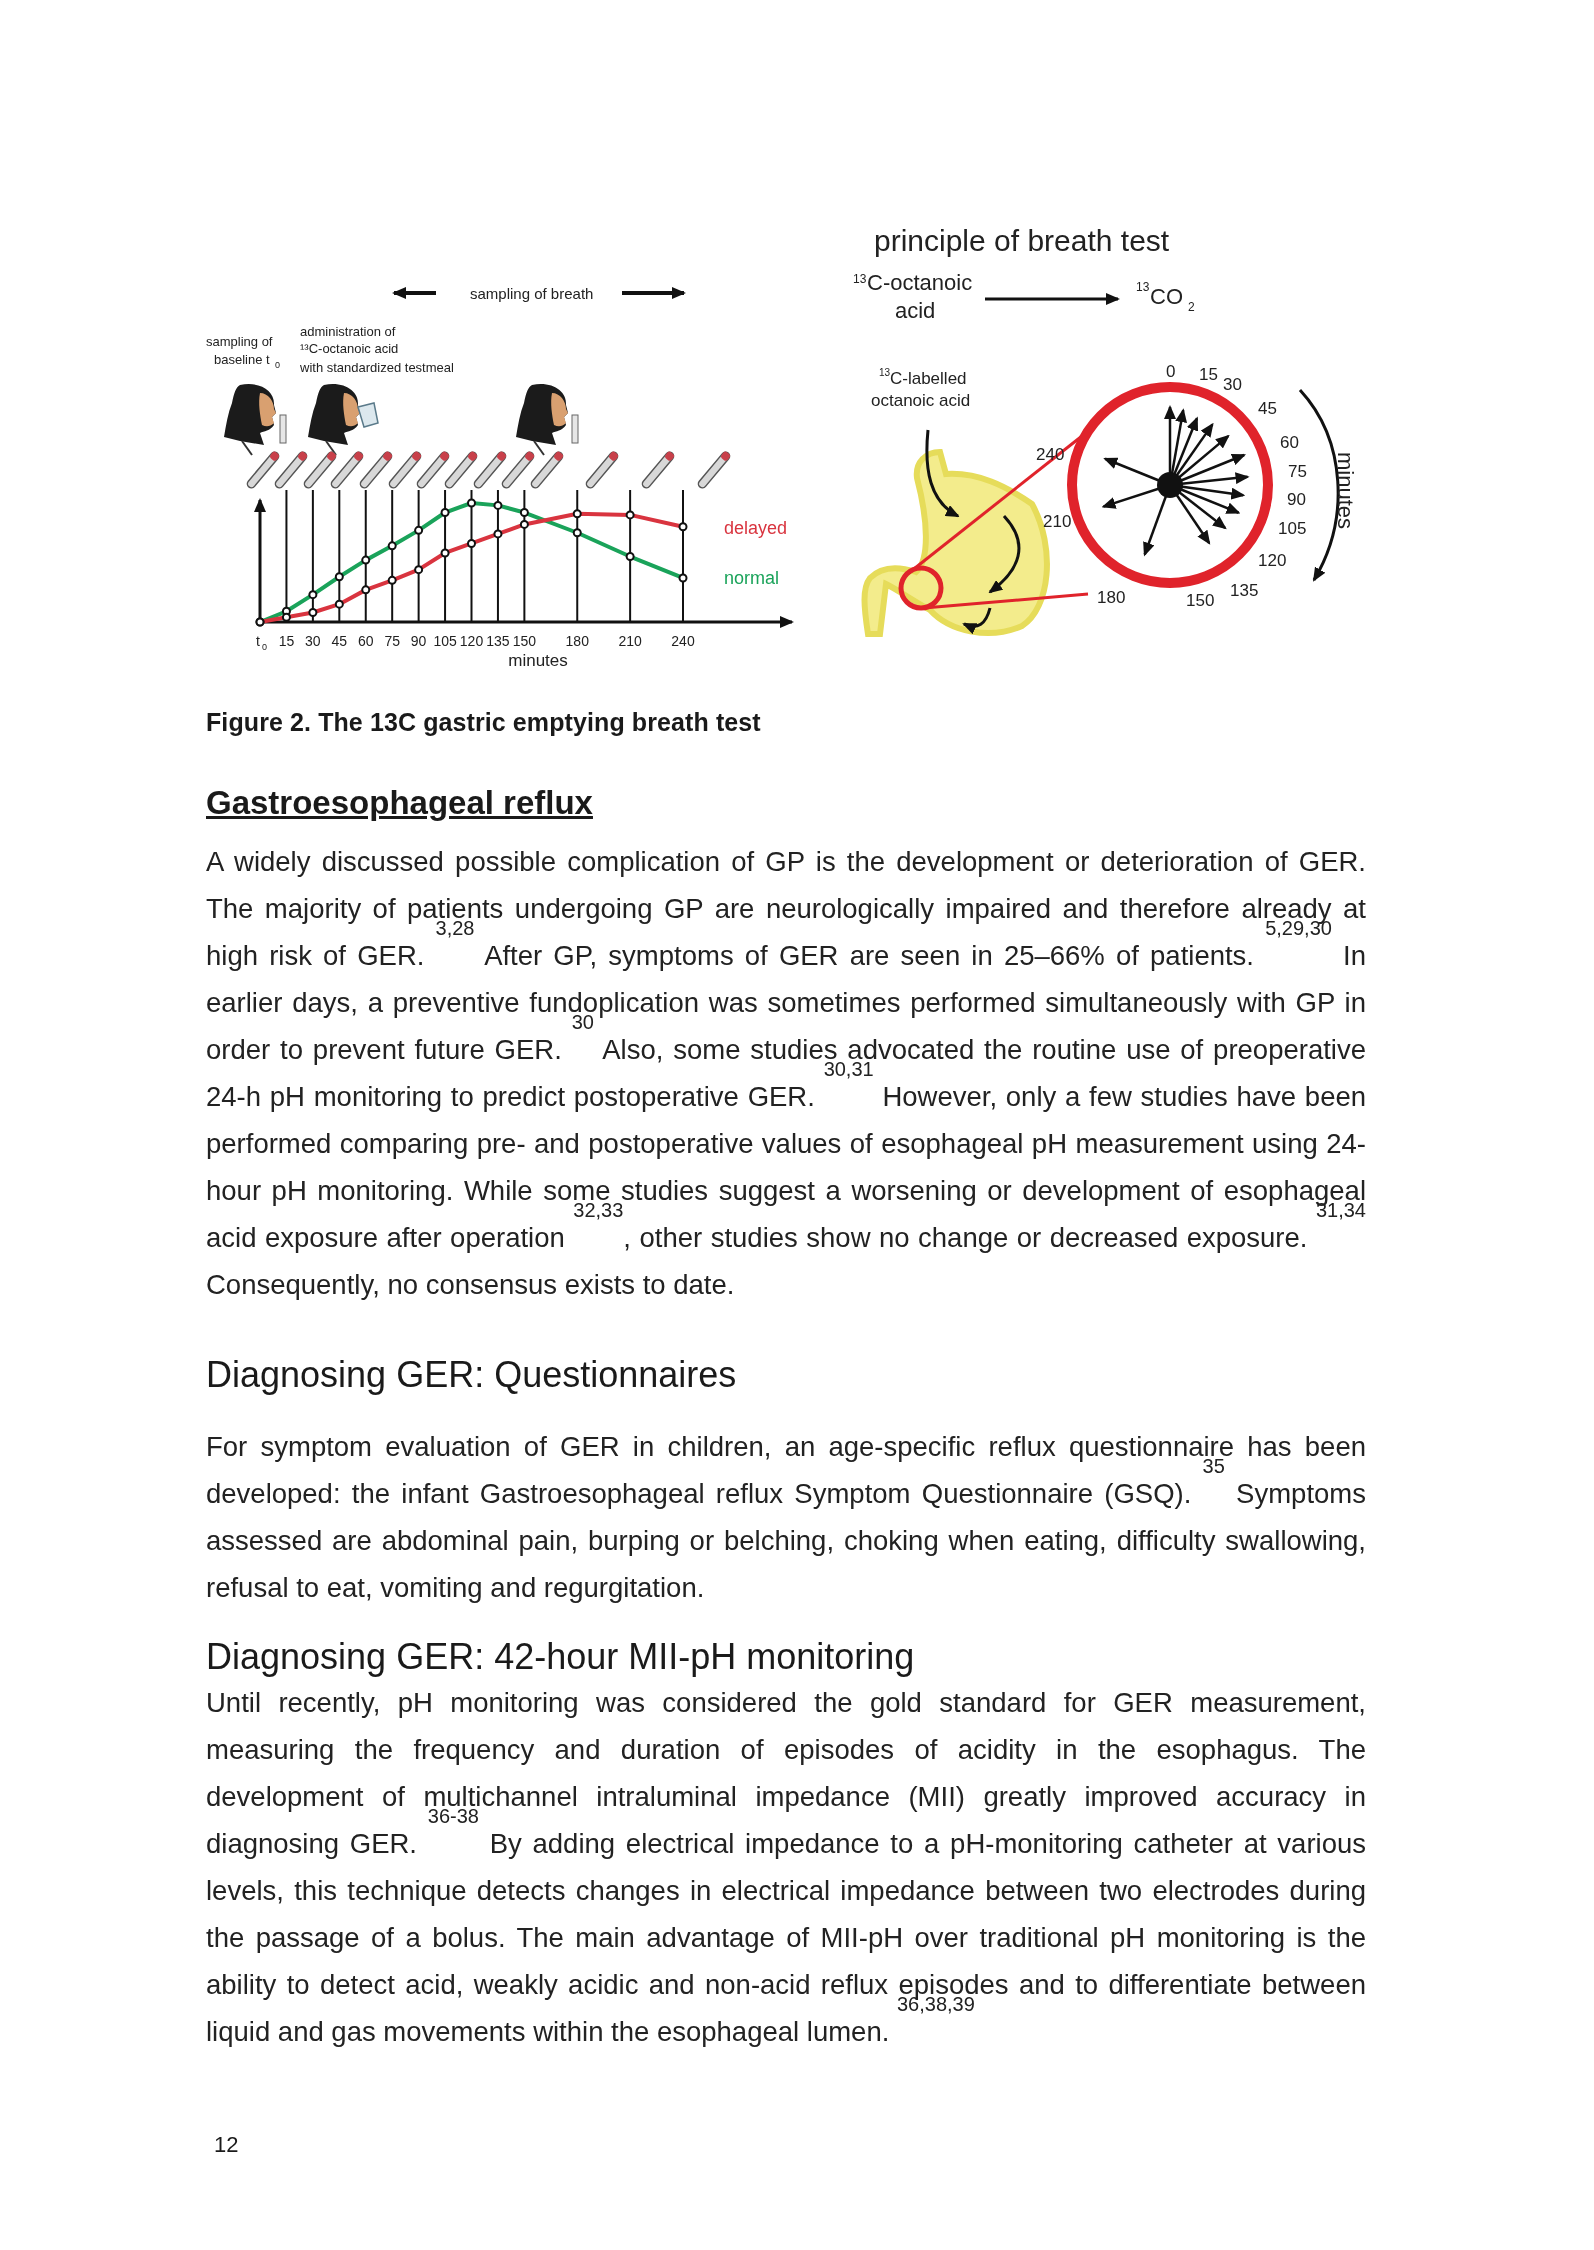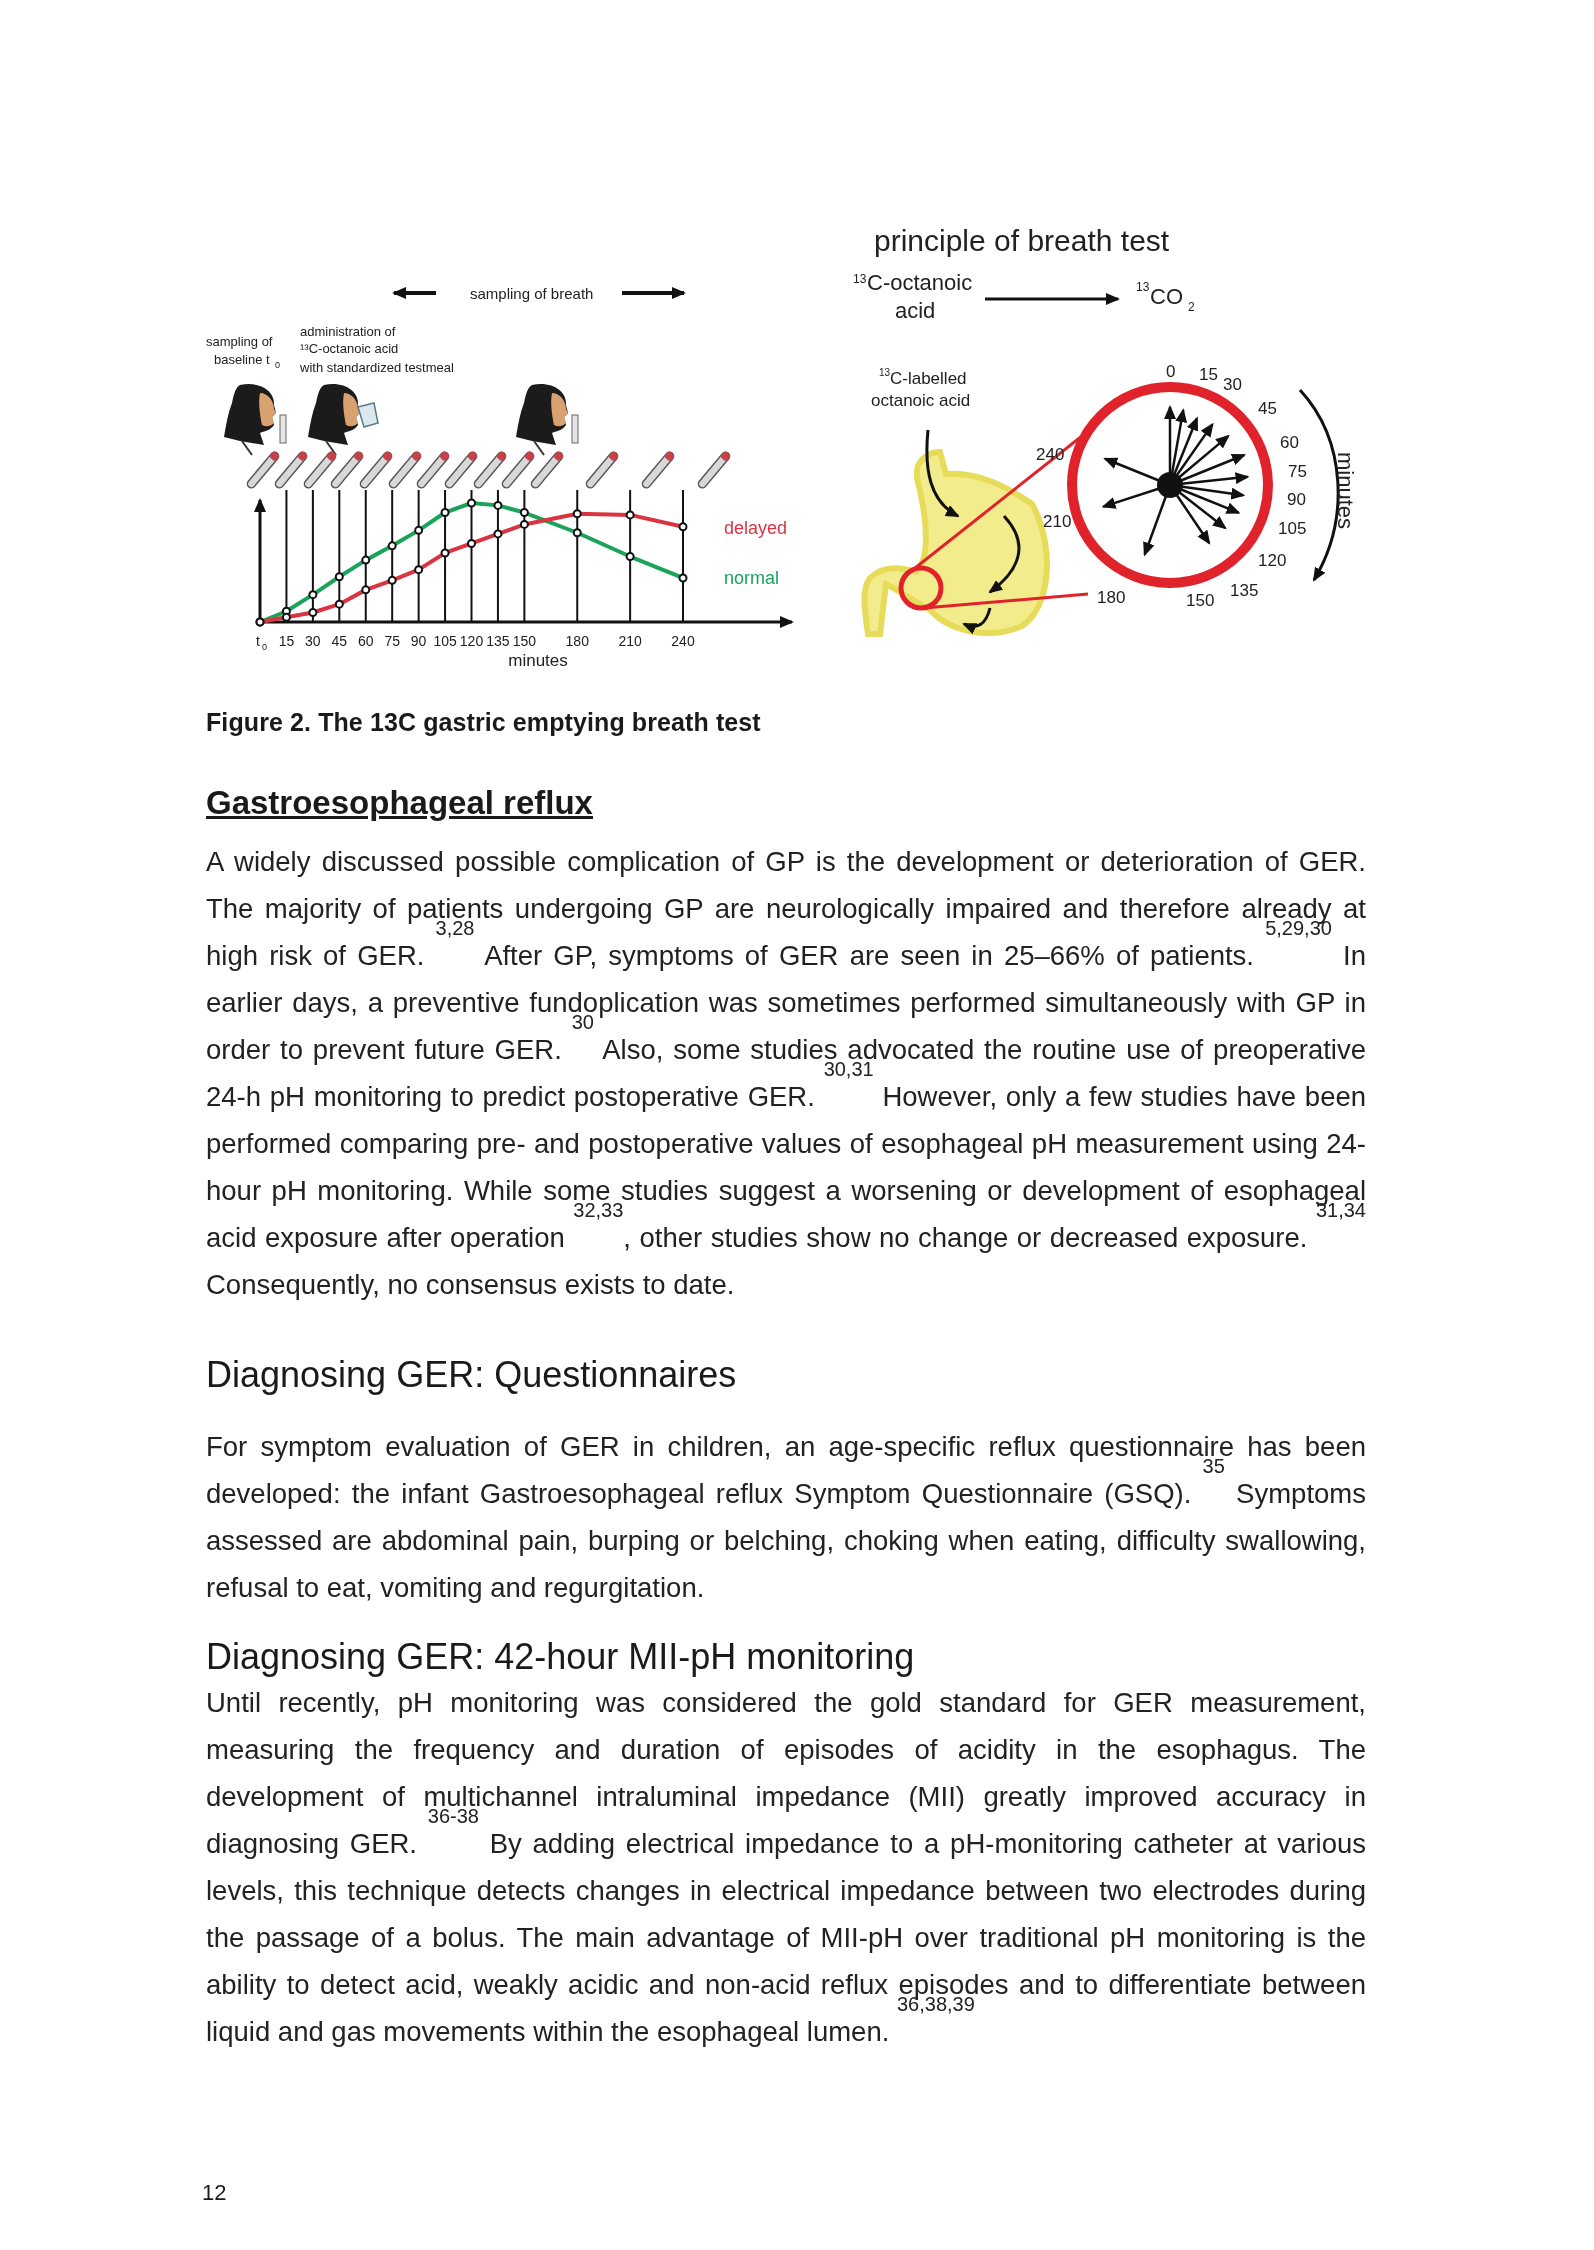--- a/index.html
+++ b/index.html
@@ -5,21 +5,21 @@
   html, body { margin:0; padding:0; background:#ffffff; }
   body { width:1594px; height:2250px; position:relative; overflow:hidden;
          font-family:"Liberation Sans", "DejaVu Sans", sans-serif; color:#1a1a1a; }
   #figure-svg { position:absolute; left:0; top:0; }
   .caption { position:absolute; left:206px; top:700px; font-size:25px; font-weight:bold; letter-spacing:0.1px;margin-top:8px; }
   .h2 { position:absolute; left:206px; top:784px; font-size:33px; font-weight:bold;text-decoration:underline; }
   .h3 { position:absolute; left:206px; font-size:36px; }
   .para { position:absolute; left:206px; width:1160px; font-size:27.5px; line-height:47px;
           text-align:justify; text-align-last:left; color:#222; }
   .para sup { font-size:20px; vertical-align:top; position:relative; top:-4px; line-height:0; }
-  .pagenum { position:absolute; left:202px; top:2132px; font-size:22px;margin-top:48px; }
+  .pagenum { position:absolute; left:214px; top:2132px; font-size:22px; }
   svg text { font-family:"Liberation Sans", "DejaVu Sans", sans-serif; }
 </style>
 </head>
 <body>
 
 <svg id="figure-svg" width="1594" height="680" viewBox="0 0 1594 680">
   <defs>
     <marker id="arrowBlack" markerWidth="10" markerHeight="10" refX="8" refY="5" orient="auto" markerUnits="userSpaceOnUse">
       <path d="M0,0 L10,5 L0,10 z" fill="#111"></path>
     </marker>

